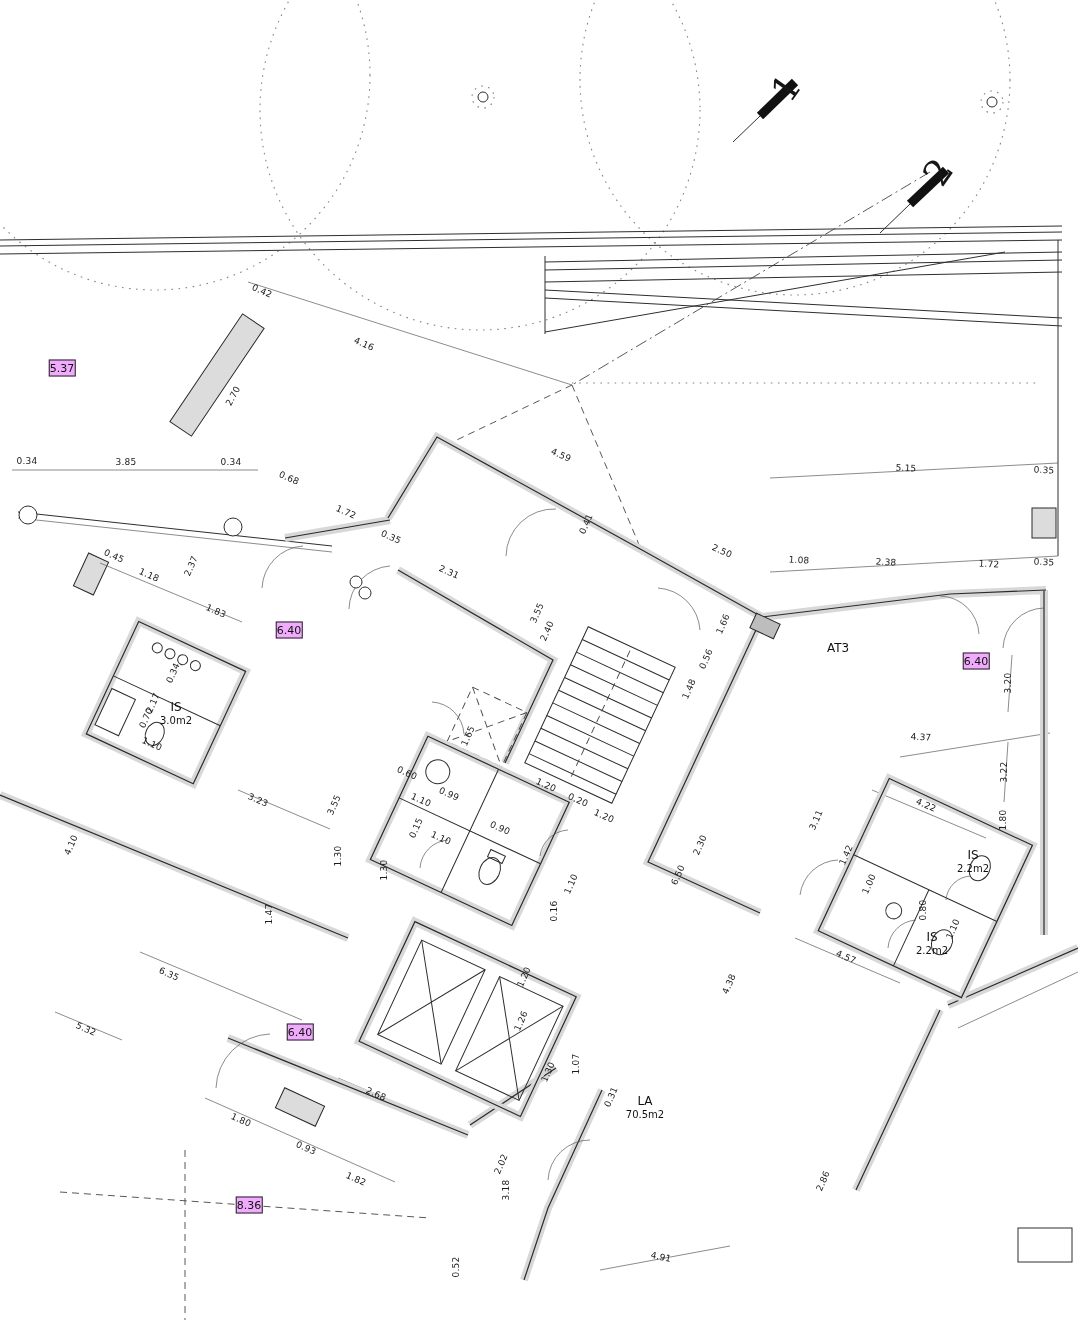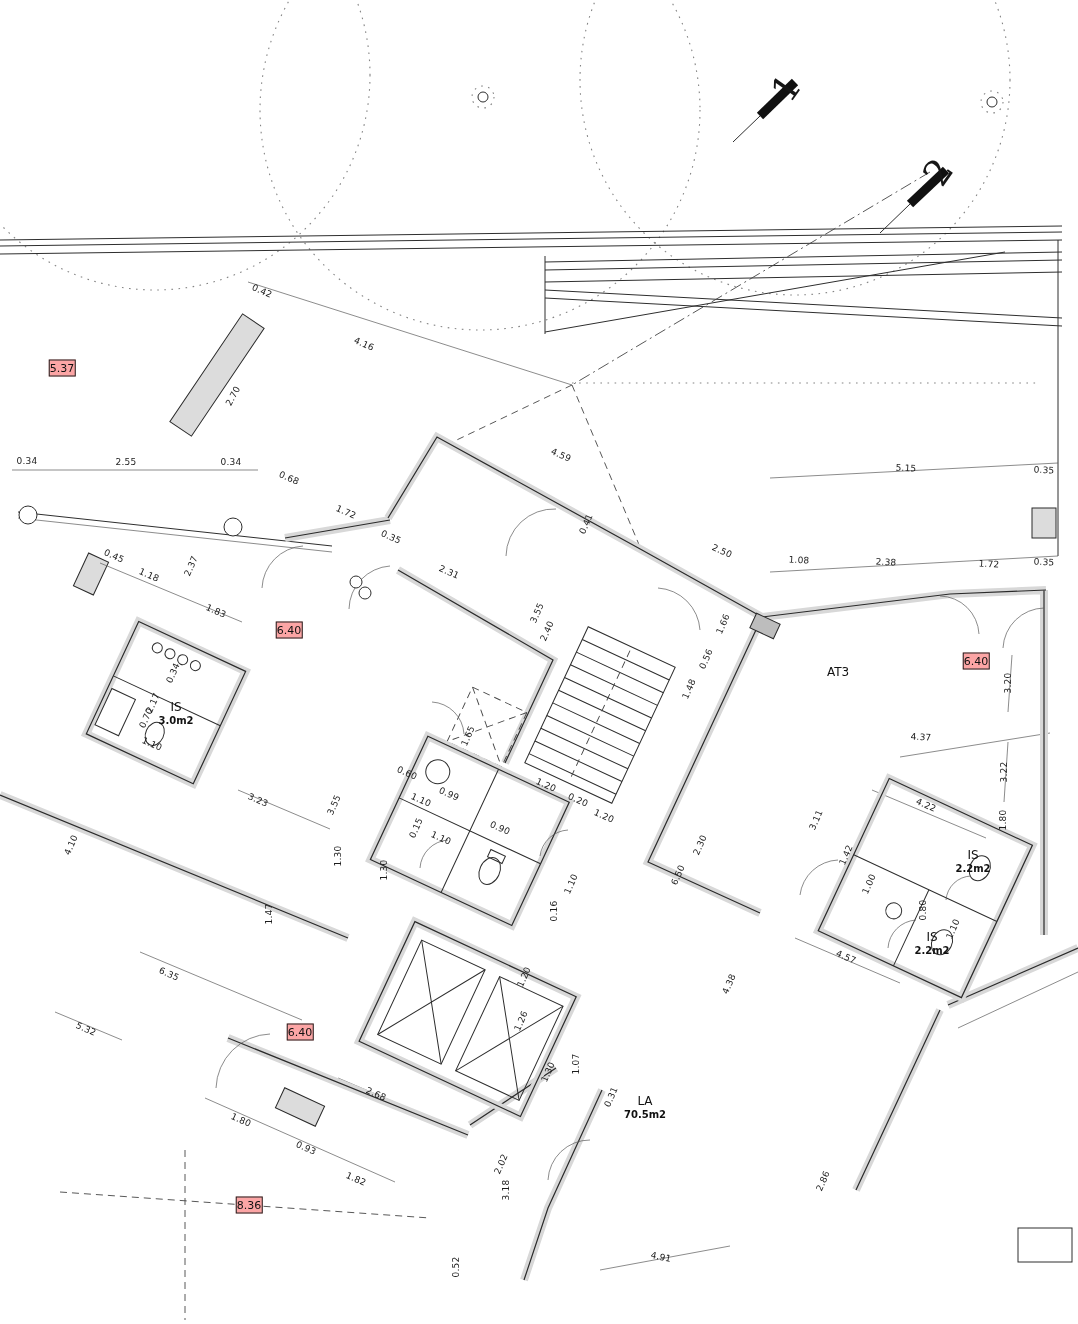--- a/index.html
+++ b/index.html
@@ -1,24 +1,24 @@
 <!DOCTYPE html>
 <html><head>
 <meta charset="utf-8">
 <style>
   html,body{margin:0;padding:0;background:#f2f2f2}
   #canvas{position:relative;width:1078px;height:1324px;background:#ffffff;overflow:hidden;
           font-family:"DejaVu Sans",sans-serif}
   #plan-svg{position:absolute;left:0;top:0}
   #labels{position:absolute;left:0;top:0;width:100%;height:100%}
   .dim{position:absolute;font-size:9px;color:#1c1c1c;white-space:nowrap;letter-spacing:.2px}
-  .boxed{position:absolute;font-size:11px;color:#111;border:1px solid #222;background:#fca5a5;
+  .boxed{position:absolute;font-size:11px;color:#111;border:1px solid #222;background:#f0abfc;
          padding:0 0;line-height:15px;white-space:nowrap}
   .room{position:absolute;color:#111;text-align:center;font-size:12px;line-height:13px;white-space:nowrap}
-  .room .area{font-size:10px;font-weight:700}
+  .room .area{font-size:10px;font-weight:400}
   .marker{position:absolute;font-size:36px;color:#161616;font-family:"DejaVu Serif",serif}
   
   .thin{fill:none;stroke:#2e2e2e;stroke-width:1}
   .hair{fill:none;stroke:#5a5a5a;stroke-width:.7}
   .dash{fill:none;stroke:#454545;stroke-width:.9;stroke-dasharray:7 5}
   .dashdot{fill:none;stroke:#454545;stroke-width:.9;stroke-dasharray:12 4 2 4}
   .dots{fill:none;stroke:#848484;stroke-width:1.1;stroke-dasharray:1.6 5.5}
   .wallU{fill:none;stroke:#d8d8d8;stroke-width:8}
   .wallL{fill:none;stroke:#2a2a2a;stroke-width:1.2}
   .fillL{fill:#dcdcdc;stroke:#2a2a2a;stroke-width:1}
@@ -195,21 +195,21 @@
       <rect class="thin" x="1018" y="1228" width="54" height="34"></rect>
       <path class="hair" d="M958,1028 L1078,972"></path>
     </g>
   </svg>
 
   <div id="labels">
       <span class="dim" style="left: 262px; top: 291px; transform: translate(-50%, -50%) rotate(24deg);">0.42</span>
       <span class="dim" style="left: 364px; top: 344px; transform: translate(-50%, -50%) rotate(24deg);">4.16</span>
       <span class="dim" style="left: 233px; top: 396px; transform: translate(-50%, -50%) rotate(-62deg);">2.70</span>
       <span class="dim" style="left: 27px; top: 461px; transform: translate(-50%, -50%) rotate(0deg);">0.34</span>
-      <span class="dim" style="left: 126px; top: 462px; transform: translate(-50%, -50%) rotate(0deg);">2.55</span>
+      <span class="dim" style="left: 126px; top: 462px; transform: translate(-50%, -50%) rotate(0deg);">3.85</span>
       <span class="dim" style="left: 231px; top: 462px; transform: translate(-50%, -50%) rotate(0deg);">0.34</span>
       <span class="dim" style="left: 289px; top: 478px; transform: translate(-50%, -50%) rotate(24deg);">0.68</span>
       <span class="dim" style="left: 346px; top: 512px; transform: translate(-50%, -50%) rotate(24deg);">1.72</span>
       <span class="dim" style="left: 561px; top: 455px; transform: translate(-50%, -50%) rotate(24deg);">4.59</span>
       <span class="dim" style="left: 391px; top: 537px; transform: translate(-50%, -50%) rotate(24deg);">0.35</span>
       <span class="dim" style="left: 586px; top: 524px; transform: translate(-50%, -50%) rotate(-66deg);">0.41</span>
       <span class="dim" style="left: 449px; top: 572px; transform: translate(-50%, -50%) rotate(24deg);">2.31</span>
       <span class="dim" style="left: 906px; top: 468px; transform: translate(-50%, -50%) rotate(3deg);">5.15</span>
       <span class="dim" style="left: 1044px; top: 470px; transform: translate(-50%, -50%) rotate(3deg);">0.35</span>
       <span class="dim" style="left: 722px; top: 551px; transform: translate(-50%, -50%) rotate(24deg);">2.50</span>
@@ -276,21 +276,21 @@
       <span class="dim" style="left: 506px; top: 1190px; transform: translate(-50%, -50%) rotate(-90deg);">3.18</span>
       <span class="dim" style="left: 611px; top: 1097px; transform: translate(-50%, -50%) rotate(-66deg);">0.31</span>
       <span class="dim" style="left: 456px; top: 1267px; transform: translate(-50%, -50%) rotate(-90deg);">0.52</span>
       <span class="dim" style="left: 661px; top: 1257px; transform: translate(-50%, -50%) rotate(12deg);">4.91</span>
       <span class="dim" style="left: 823px; top: 1181px; transform: translate(-50%, -50%) rotate(-66deg);">2.86</span>
       <span class="boxed" style="left: 62px; top: 368px; transform: translate(-50%, -50%) rotate(0deg);">5.37</span>
       <span class="boxed" style="left: 289px; top: 630px; transform: translate(-50%, -50%) rotate(0deg);">6.40</span>
       <span class="boxed" style="left: 976px; top: 661px; transform: translate(-50%, -50%) rotate(0deg);">6.40</span>
       <span class="boxed" style="left: 300px; top: 1032px; transform: translate(-50%, -50%) rotate(0deg);">6.40</span>
       <span class="boxed" style="left: 249px; top: 1205px; transform: translate(-50%, -50%) rotate(0deg);">8.36</span>
-      <div class="room" style="left: 838px; top: 672px; transform: translate(-50%, -50%) rotate(0deg);">
+      <div class="room" style="left: 838px; top: 648px; transform: translate(-50%, -50%) rotate(0deg);">
         <div>AT3</div>
       </div>
       <div class="room" style="left: 176px; top: 714px; transform: translate(-50%, -50%) rotate(0deg);">
         <div>IS</div>
         <div class="area">3.0m2</div>
       </div>
       <div class="room" style="left: 973px; top: 862px; transform: translate(-50%, -50%) rotate(0deg);">
         <div>IS</div>
         <div class="area">2.2m2</div>
       </div>

